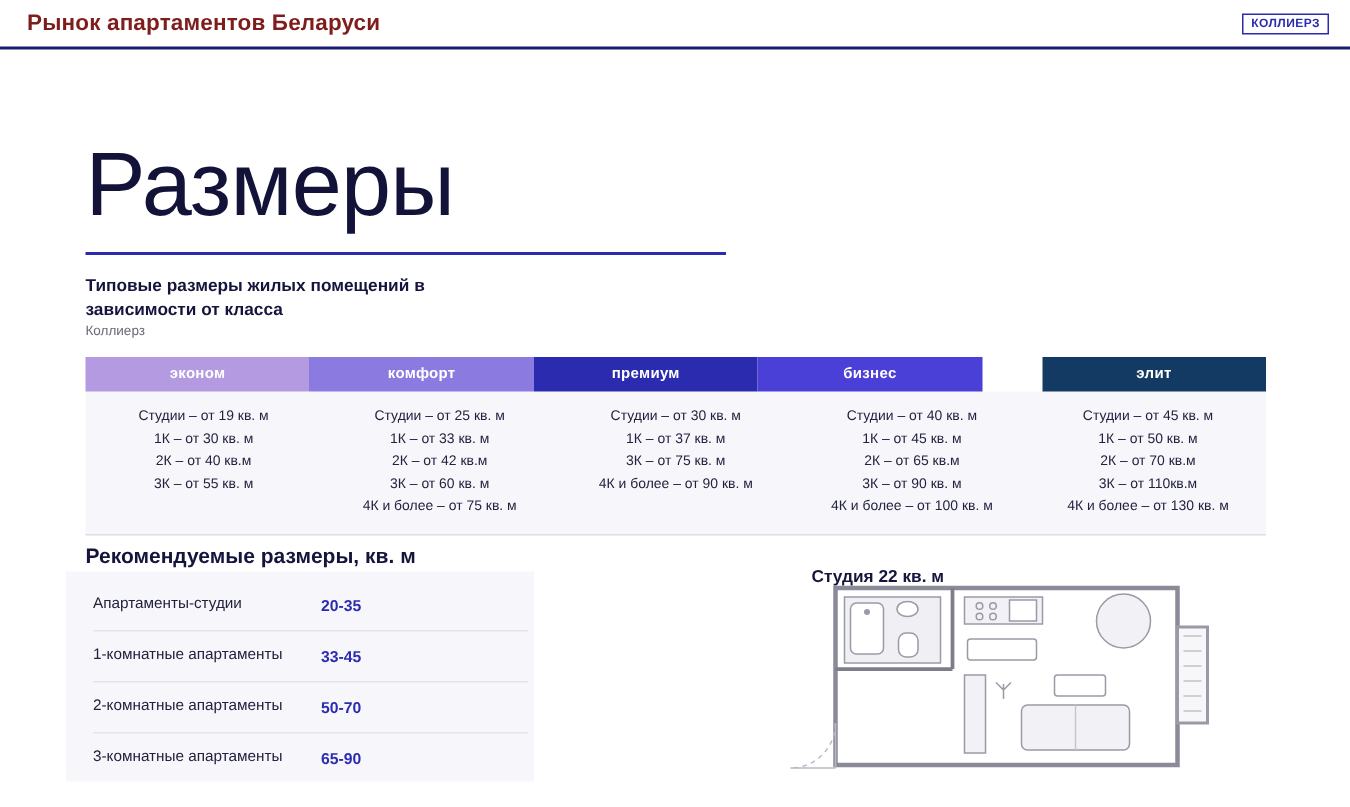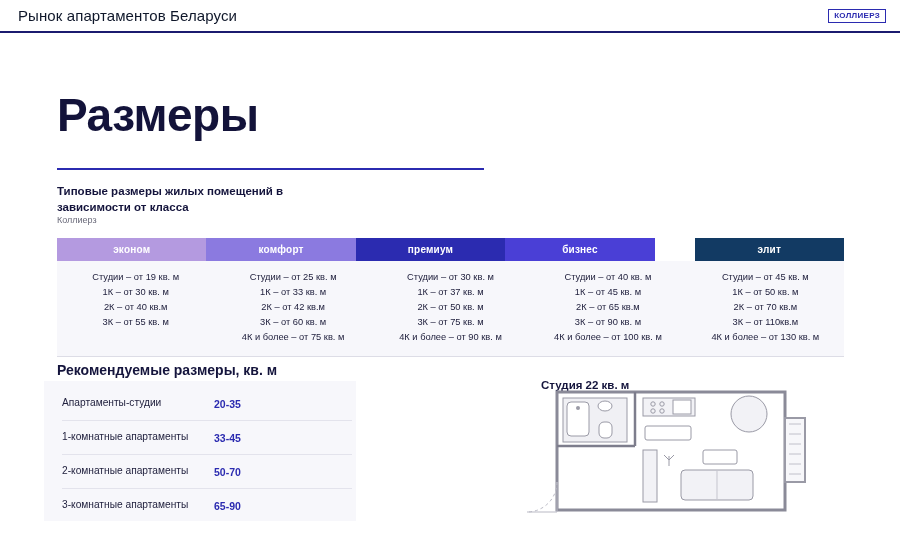--- a/index.html
+++ b/index.html
@@ -24,41 +24,41 @@
     height: 33px;
     box-sizing: border-box;
     border-bottom: 2px solid #1b1b6f;
     display: flex;
     align-items: center;
     justify-content: space-between;
     padding: 0 14px 0 18px;
   }
   .header-title {
     font-size: 15px;
-    font-weight: normal;
-    color: #0f172a;
+    font-weight: bold;
+    color: #7f1d1d;
     letter-spacing: 0.1px;
   }
   .logo-box {
     border: 1px solid #2b2bb0;
     color: #2b2bb0;
     font-size: 8px;
     font-weight: bold;
     letter-spacing: 0.3px;
     padding: 2px 5px 2px 5px;
     line-height: 1;
   }
 
   
   .page-title {
     position: absolute;
     top: 88px;
     left: 57px;
-    font-size: 46px;
-    font-weight: bold;
+    font-size: 60px;
+    font-weight: normal;
     color: #13133a;
     letter-spacing: -0.5px;
     text-align: right;
   }
   .title-rule {
     position: absolute;
     top: 168px;
     left: 57px;
     width: 427px;
     height: 2px;
@@ -211,21 +211,20 @@
     <div class="class-col">
       <div>Студии – от 25 кв. м</div>
       <div>1К – от 33 кв. м</div>
       <div>2К – от 42 кв.м</div>
       <div>3К – от 60 кв. м</div>
       <div>4К и более – от 75 кв. м</div>
     </div>
     <div class="class-col">
       <div>Студии – от 30 кв. м</div>
       <div>1К – от 37 кв. м</div>
-      <div>2К – от 50 кв. м</div>
       <div>3К – от 75 кв. м</div>
       <div>4К и более – от 90 кв. м</div>
     </div>
     <div class="class-col">
       <div>Студии – от 40 кв. м</div>
       <div>1К – от 45 кв. м</div>
       <div>2К – от 65 кв.м</div>
       <div>3К – от 90 кв. м</div>
       <div>4К и более – от 100 кв. м</div>
     </div>

